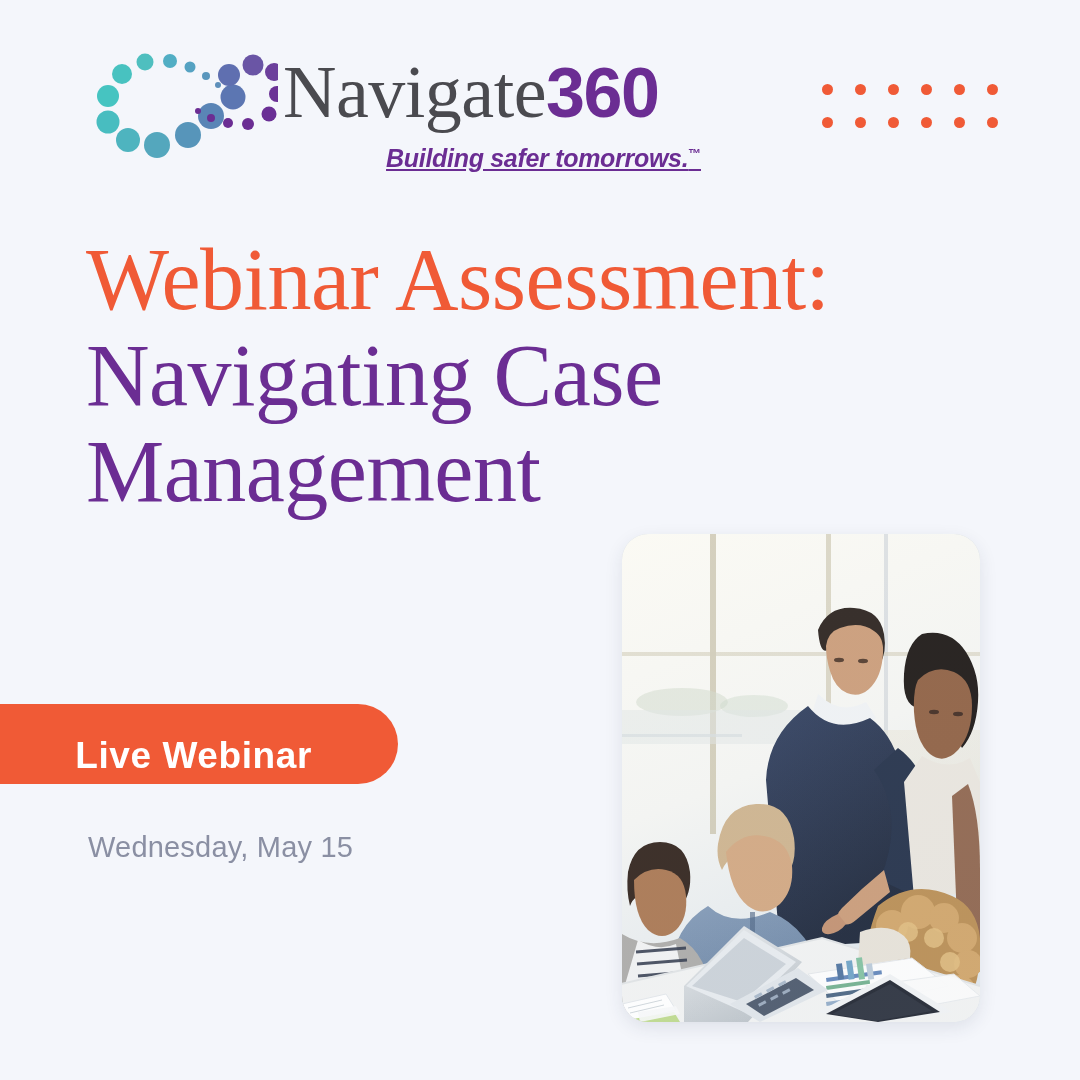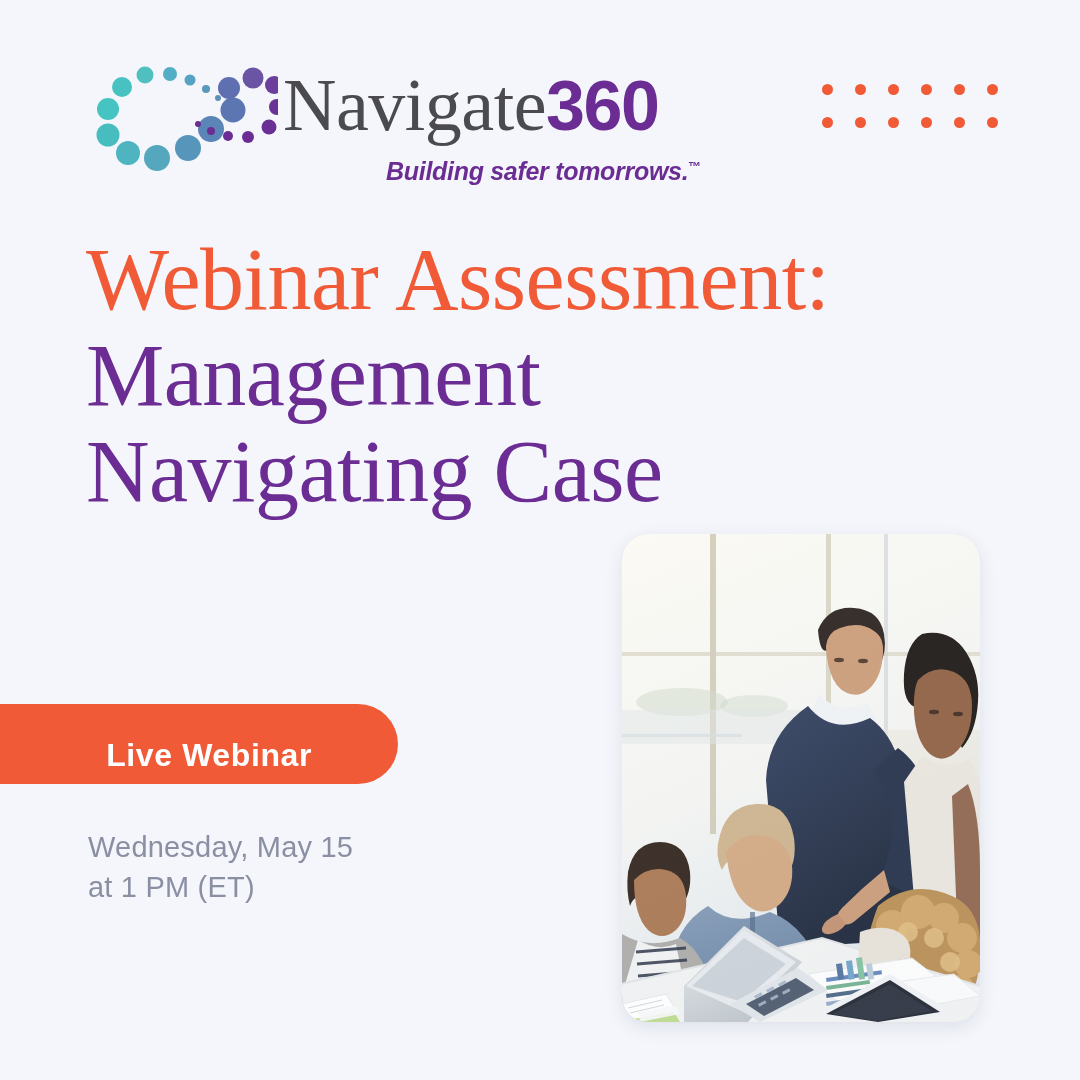--- a/index.html
+++ b/index.html
@@ -18,21 +18,21 @@
     width: 1080px;
     height: 1080px;
     background: #f4f6fb;
     overflow: hidden;
   }
 
   
   .logo-block {
     position: absolute;
     left: 78px;
-    top: 61px;
+    top: 48px;
     width: 580px;
     height: 125px;
   }
   .logo-mark {
     position: absolute;
     left: 0;
     top: 4px;
     width: 200px;
     height: 108px;
   }
@@ -64,20 +64,21 @@
     top: 96px;
     width: 380px;
     text-align: right;
     color: #6b2d93;
     font-family: "Liberation Sans", sans-serif;
     font-style: italic;
     font-weight: bold;
     font-size: 25px;
     letter-spacing: -0.3px;
     white-space: nowrap;
+    text-decoration: underline;
   }
   .logo-tagline .tm {
     font-size: 13px;
     vertical-align: super;
     font-style: normal;
   }
 
   
   .dot-grid {
     position: absolute;
@@ -125,21 +126,21 @@
     display: flex;
     align-items: center;
     justify-content: flex-end;
     box-sizing: border-box;
     padding-right: 86px;
   }
   .pill-label {
     color: #ffffff;
     font-family: "Liberation Sans", sans-serif;
     font-weight: bold;
-    font-size: 32px;
+    font-size: 37px;
     letter-spacing: 0.6px;
     white-space: nowrap;
     margin-top: 23px;
   }
 
   
   .date-block {
     position: absolute;
     left: 88px;
     top: 827px;
@@ -221,31 +222,30 @@
     <i></i>
     <i></i>
     <i></i>
     <i></i>
     <i></i>
     <i></i>
   </div>
 
   <div class="headline">
     <div class="line orange">Webinar Assessment:</div>
+    <div class="line purple">Navigating Case</div>
     <div class="line purple">Management</div>
-    <div class="line purple">Navigating Case</div>
   </div>
 
   <div class="pill">
     <span class="pill-label">Live Webinar</span>
   </div>
 
   <div class="date-block">
     <div>Wednesday, May 15</div>
-    <div>at 1 PM (ET)</div>
   </div>
 
   <div class="photo">
     <svg viewBox="0 0 358 488" preserveAspectRatio="xMidYMid slice" aria-hidden="true">
       <defs>
         <linearGradient id="winLight" x1="0" y1="0" x2="0.3" y2="1">
           <stop offset="0%" stop-color="#fbfaf4"></stop>
           <stop offset="55%" stop-color="#f3f4f2"></stop>
           <stop offset="100%" stop-color="#dfe6ec"></stop>
         </linearGradient>

